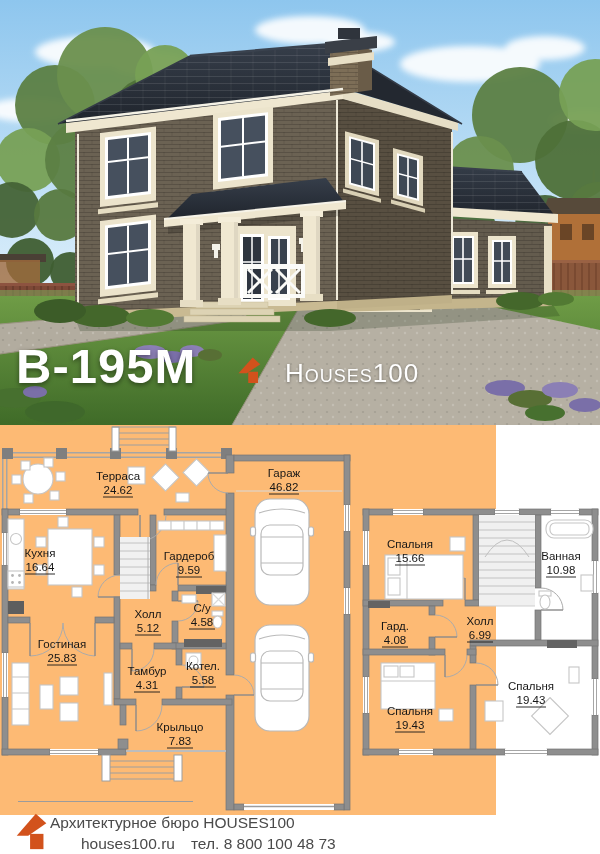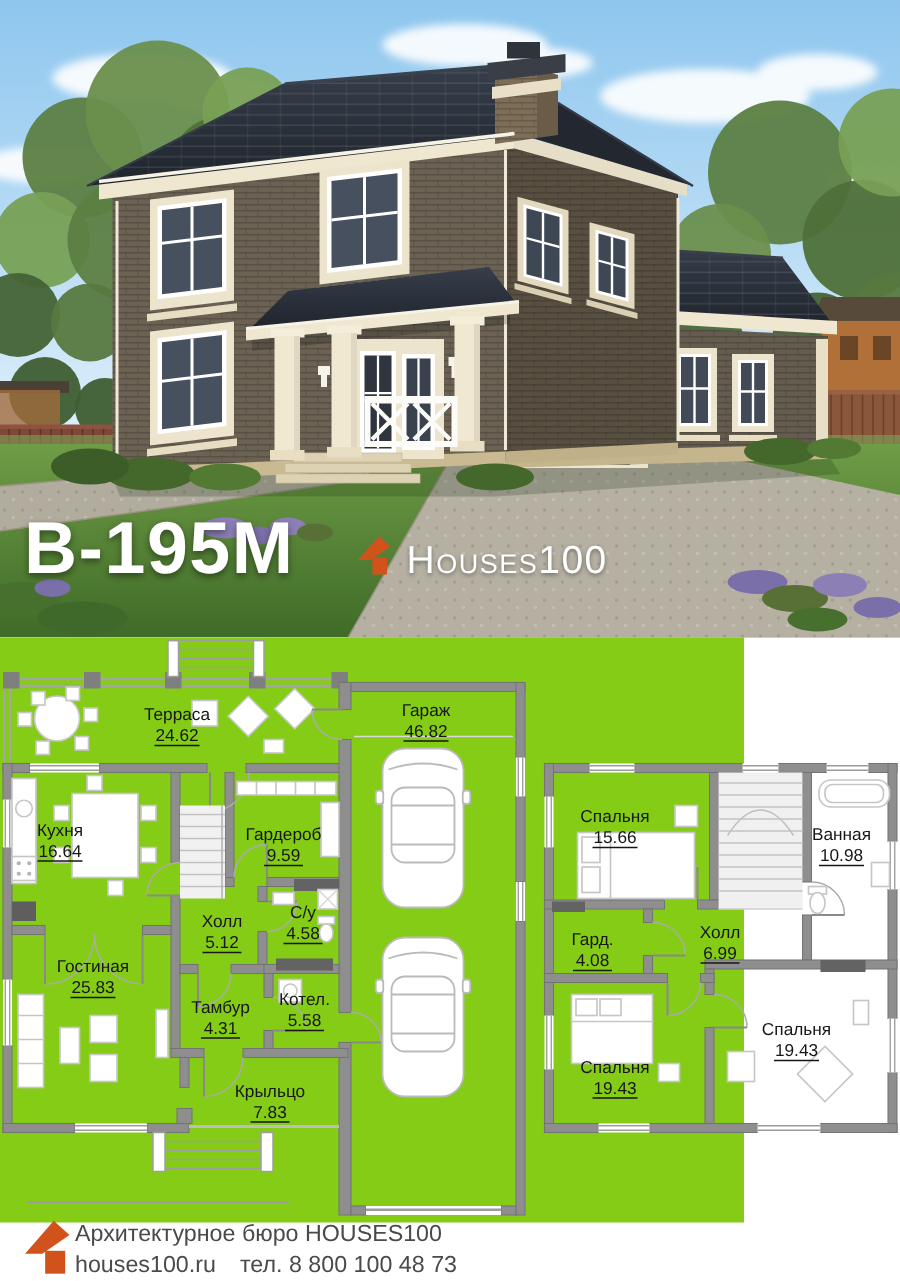--- a/index.html
+++ b/index.html
@@ -2,31 +2,31 @@
 <html><head>
 <meta charset="utf-8">
 <style>
   html,body{margin:0;padding:0;background:#ffffff;}
   .poster{position:relative;width:600px;height:854px;background:#ffffff;overflow:hidden;
           font-family:"Liberation Sans",sans-serif;}
   .photo{position:absolute;left:0;top:0;width:600px;height:425px;overflow:hidden;}
   .photo svg{display:block;}
   .model-label{position:absolute;left:16px;top:338px;font-size:49px;font-weight:bold;color:#ffffff;
                letter-spacing:1px;text-shadow:0 2px 5px rgba(0,0,0,.45);}
-  .brand{position:absolute;left:237px;top:344px;display:flex;align-items:flex-end;gap:7px;height:46px;}
+  .brand{position:absolute;left:237px;top:344px;display:flex;align-items:flex-end;gap:21px;height:46px;}
   .brand-text{color:#ffffff;font-size:26px;font-variant:small-caps;letter-spacing:1px;font-weight:500;
               text-shadow:0 1px 3px rgba(0,0,0,.4);line-height:1;padding-bottom:4px;}
-  .plans{position:absolute;left:0;top:425px;width:496px;height:390px;background:#84cc16;}
+  .plans{position:absolute;left:0;top:425px;width:496px;height:390px;background:#fdba74;}
   .plan1{position:absolute;left:0;top:0;}
   .plan2{position:absolute;left:355px;top:0;}
   .rn,.ra{font-family:"Liberation Sans",sans-serif;font-size:11.5px;fill:#161616;text-anchor:middle;}
   .sep{position:absolute;left:18px;top:801px;width:175px;height:1px;background:#9b9b9b;}
   .footer{position:absolute;left:14px;top:810px;display:flex;align-items:flex-start;}
   .f-text{font-size:15.5px;color:#4a4a4a;line-height:21px;padding-top:2px;}
-  .f-line2 .site{margin-right:16px;}
+  .f-line2 .site{margin-right:16px;margin-left:31px;}
   .wallseg{fill:#8e8e8e;stroke:#747474;stroke-width:.7;}
   .winline{stroke:#9c9c9c;stroke-width:.9;}
   .furn{fill:#ffffff;stroke:#c6c6c6;stroke-width:1.1;}
   .arc{fill:none;stroke:#ababab;stroke-width:1;}
   .leaf{stroke:#8a8a8a;stroke-width:1.4;}
   .tread{stroke:#c2c2c2;stroke-width:1;}
 </style>
 </head>
 <body>
 

